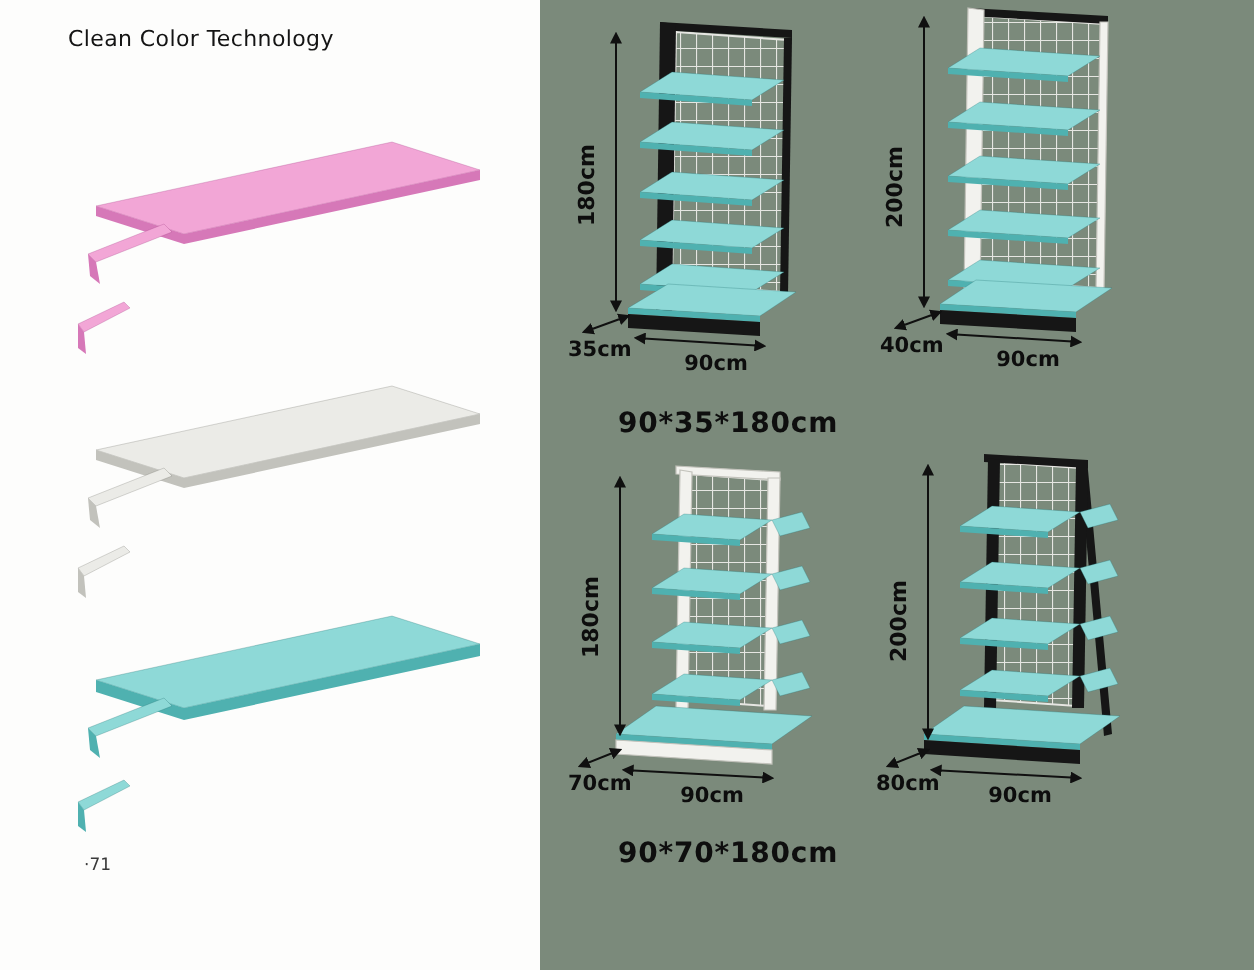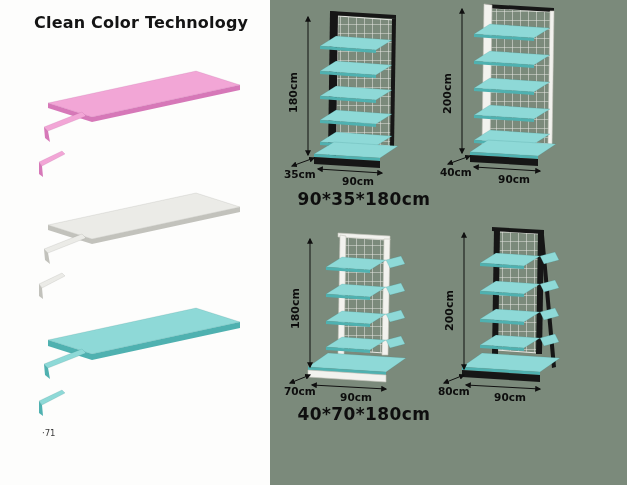--- a/index.html
+++ b/index.html
@@ -1,27 +1,27 @@
 <!DOCTYPE html>
 <html style="--bg_right: #7b8a7b; --pink: #f2a6d6; --pink_edge: #d678b8; --gray_panel: #ebebe7; --gray_edge: #c2c2bc; --teal: #8ed9d7; --teal_edge: #4fb1b0; --frame_black: #161616; --frame_white: #f2f2ee; --mesh_line: #e6e6e2;"><head>
 <meta charset="utf-8">
 <style>
   *{margin:0;padding:0;box-sizing:border-box}
   html,body{width:627px;height:485px}
   body{position:relative;background:#fdfdfc;font-family:"DejaVu Sans",sans-serif;overflow:hidden}
 
   .left-panel{position:absolute;left:0;top:0;width:270px;height:485px;background:#fdfdfc}
-  .page-title{position:absolute;left:34px;top:13px;font-size:16px;font-weight:bold;color:#141414;letter-spacing:.2px}
+  .page-title{position:absolute;left:34px;top:13px;font-size:11px;font-weight:normal;color:#141414;letter-spacing:.2px}
   .page-number{position:absolute;left:42px;top:428px;font-size:8.5px;color:#3a3a3a}
   .left-art{position:absolute;left:0;top:0}
 
   .right-panel{position:absolute;left:270px;top:0;width:357px;height:485px;background:var(--bg_right,#7b8a7b)}
   .rack-figure{position:absolute;width:160px}
   .rack-figure svg{display:block}
-  .caption{margin-top:1px;text-align:center;font-size:17px;font-weight:bold;color:#0e0e0e;letter-spacing:.4px}
+  .caption{margin-top:16px;text-align:center;font-size:14px;font-weight:bold;color:#0e0e0e;letter-spacing:.4px}
 
   .dimtext{font-family:"DejaVu Sans",sans-serif;font-weight:bold;font-size:10.5px;fill:#0d0d0d}
   .dimtext-v{font-family:"DejaVu Sans",sans-serif;font-weight:bold;font-size:11px;fill:#0d0d0d}
   .dimline{stroke:#101010;stroke-width:1;fill:none}
 
   .fill-pink{fill:var(--pink,#f2a6d6);stroke:rgba(160,60,130,.35);stroke-width:.4}
   .fill-pink-edge{fill:var(--pink_edge,#d678b8)}
   .fill-gray{fill:var(--gray_panel,#ebebe7);stroke:rgba(90,90,85,.3);stroke-width:.4}
   .fill-gray-edge{fill:var(--gray_edge,#c2c2bc)}
   .fill-teal{fill:var(--teal,#8ed9d7);stroke:rgba(30,110,110,.35);stroke-width:.4}
@@ -190,21 +190,21 @@
         <polygon class="fill-teal-edge" points="24,140 102,145 102,148 24,143"></polygon>
         <polygon class="fill-white" points="24,143 102,148 102,155 24,150"></polygon>
       </g>
       <line class="dimline" x1="26" y1="12" x2="26" y2="140" marker-start="url(#ar3)" marker-end="url(#ar3)"></line>
       <text class="dimtext-v" transform="translate(15,102) rotate(-90)">180cm</text>
       <line class="dimline" x1="6" y1="156" x2="26" y2="148" marker-start="url(#ar3)" marker-end="url(#ar3)"></line>
       <text class="dimtext" x="0" y="168">70cm</text>
       <line class="dimline" x1="28" y1="158" x2="102" y2="162" marker-start="url(#ar3)" marker-end="url(#ar3)"></line>
       <text class="dimtext" x="72" y="174" text-anchor="middle">90cm</text>
     </svg>
-    <div class="caption">40*70*180cm</div>
+    <div class="caption">90*70*180cm</div>
   </div>
 
   <div class="rack-figure" style="left:168px;top:223px">
     <svg width="160" height="180" viewBox="0 0 160 180">
       <defs>
         <marker id="ar4" viewBox="0 0 10 10" refX="8" refY="5" markerWidth="6" markerHeight="6" orient="auto-start-reverse">
           <path d="M0 0 L10 5 L0 10 z" fill="#101010"></path>
         </marker>
         <pattern id="mesh4" width="8" height="9" patternUnits="userSpaceOnUse">
           <path d="M8 0 H0 V9" fill="none" style="stroke:var(--mesh_line,#e6e6e2)" stroke-width="1.1"></path>

